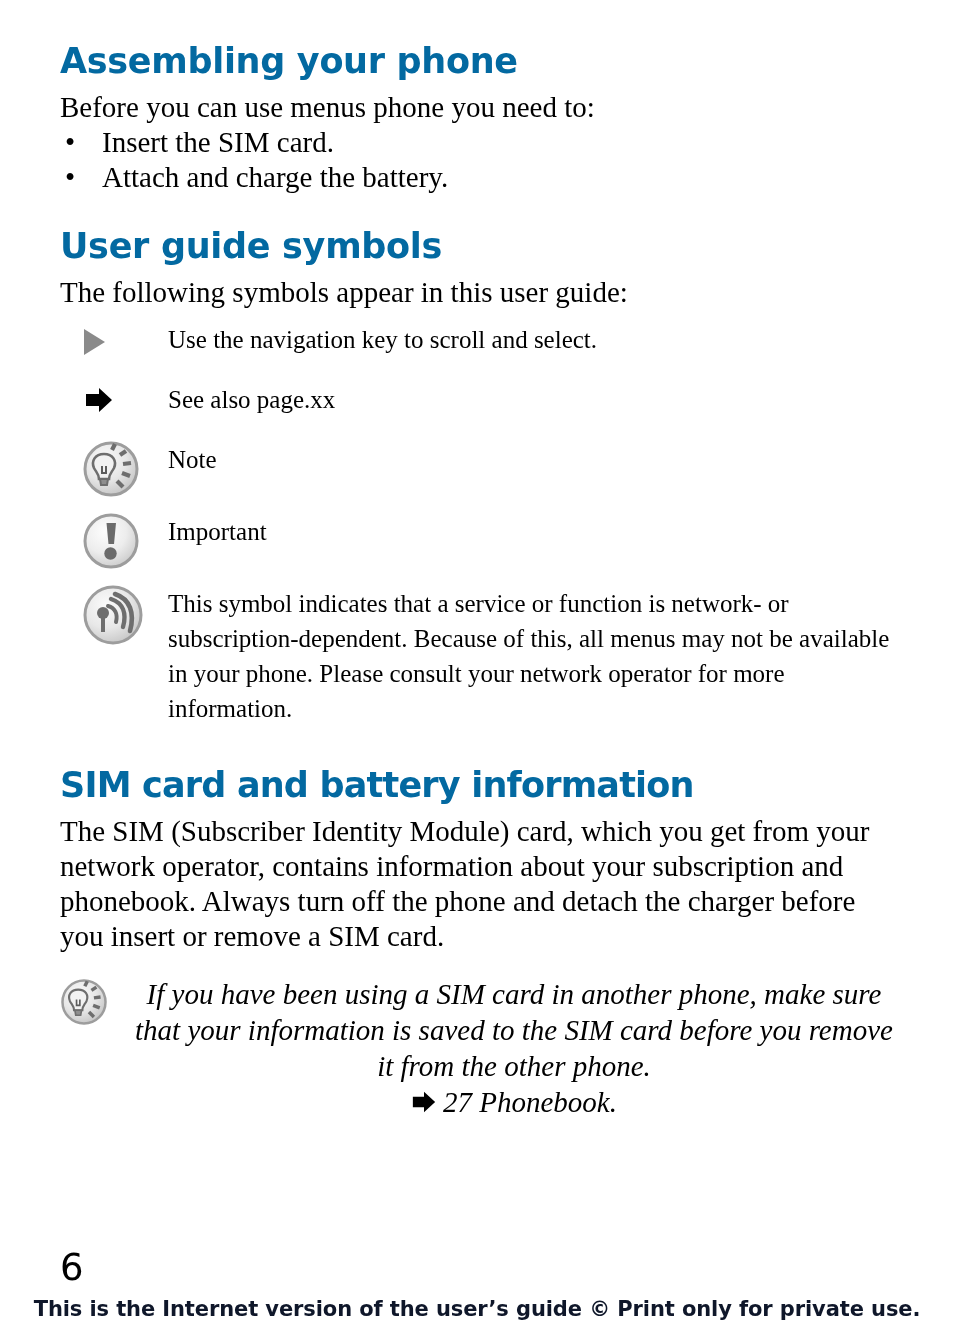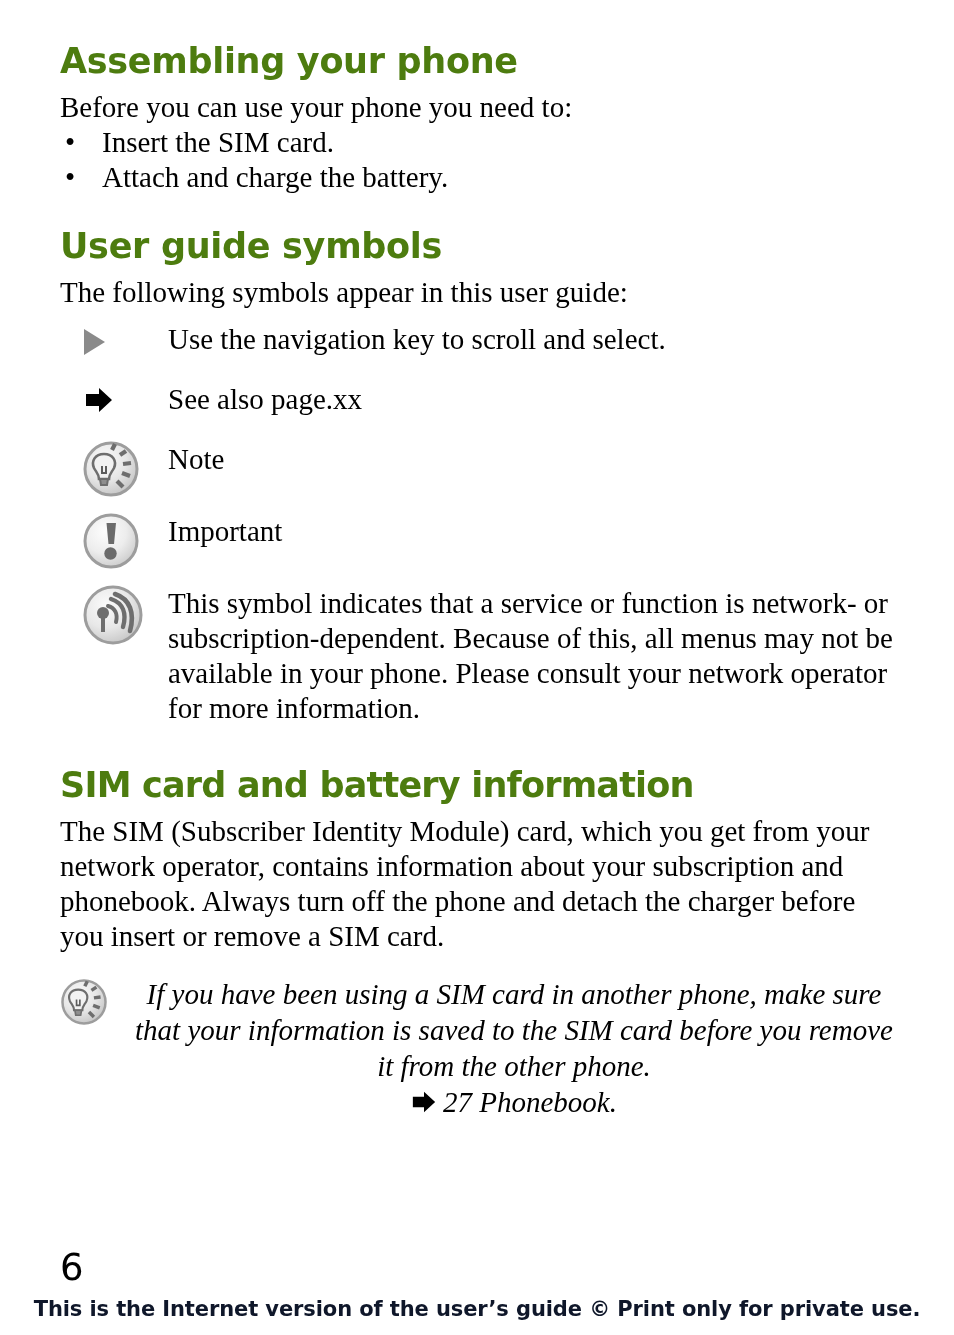--- a/index.html
+++ b/index.html
@@ -25,21 +25,21 @@
   }
 
   h1.section-title {
     font-family: "DejaVu Sans", "Liberation Sans", sans-serif;
     font-weight: bold;
     font-size: 35px;
     line-height: 1.0;
     letter-spacing: -0.3px;
     margin: 0 0 11px 0;
     padding: 0;
-    color: #4d7c0f;
+    color: #0369a1;
   }
   h1.section-title.tight {
     letter-spacing: -0.8px;
   }
 
   p.body {
     font-size: 29px;
     line-height: 35px;
     margin: 0;
     padding: 0;
@@ -70,21 +70,21 @@
   .gap-sm { height: 12px; }
 
   
   .sym-row {
     position: relative;
     min-height: 40px;
     padding-left: 108px;
     margin-bottom: 20px;
   }
   .sym-row .sym-text {
-    font-size: 29px;
+    font-size: 25px;
     line-height: 35px;
   }
   .sym-mark {
     position: absolute;
     left: 24px;
     top: 0;
     width: 60px;
     height: 40px;
     display: flex;
     align-items: flex-start;
@@ -162,21 +162,21 @@
 </style>
 </head>
 <body>
 
 <div class="page">
 
   <div class="content">
 
     <h1 class="section-title">Assembling your phone</h1>
 
-    <p class="body">Before you can use your phone you need to:</p>
+    <p class="body">Before you can use menus phone you need to:</p>
 
     <ul class="bullets">
       <li>
         <span class="bullet-dot">•</span>
         <span>Insert the SIM card.</span>
       </li>
       <li>
         <span class="bullet-dot">•</span>
         <span>Attach and charge the battery.</span>
       </li>

